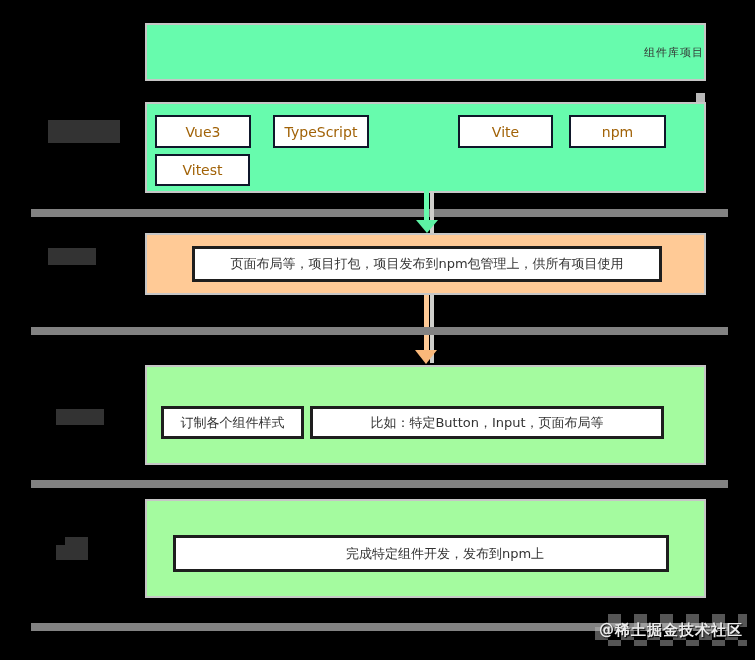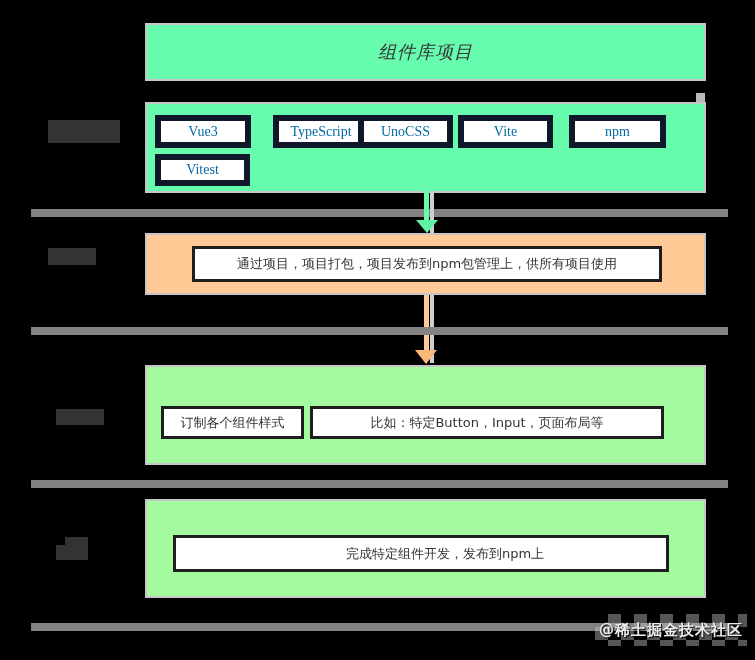--- a/index.html
+++ b/index.html
@@ -11,28 +11,28 @@
   .abs{position:absolute;}
   .panel{
     position:absolute;
     border:2px solid #c6c6c6;
     box-sizing:border-box;
   }
   .panel.bright{background:#67fbad;}
   .panel.orange{background:#ffca96;}
   .panel.lightgreen{background:#a4fb9f;}
   .banner{
-    display:flex;align-items:center;justify-content:center;
-    color:#333;font-size:18px;letter-spacing:1px;font-style:italic;
+    display:flex;align-items:center;justify-content:flex-end;
+    color:#333;font-size:11px;letter-spacing:1px;
   }
   .tech-btn{
     position:absolute;box-sizing:border-box;
-    background:#fff;border:6px solid #0f172a;
+    background:#fff;border:2px solid #0f172a;
     display:flex;align-items:center;justify-content:center;
-    color:#0369a1;font-size:14px;font-family:Liberation Serif, serif;
+    color:#a16207;font-size:14px;
   }
   .inner-box{
     position:absolute;box-sizing:border-box;
     background:#fff;border:3px solid #1e1e1e;
     display:flex;align-items:center;justify-content:center;
     color:#333;font-size:13px;white-space:nowrap;
   }
   .divider{
     position:absolute;left:31px;width:697px;height:8px;
     background:#828282;
@@ -72,36 +72,35 @@
 <div class="label-block" style="left:48px;top:248px;width:48px;height:17px;"></div>
 <div class="label-block" style="left:56px;top:409px;width:48px;height:16px;"></div>
 <div class="abs" style="left:56px;top:537px;width:32px;height:23px;">
   <div class="label-block" style="left:9px;top:0;width:23px;height:10px;"></div>
   <div class="label-block" style="left:0;top:8px;width:32px;height:15px;"></div>
 </div>
 
 <div class="panel bright" style="left:145px;top:102px;width:561px;height:91px;">
   <div class="tech-btn" style="left:8px;top:11px;width:96px;height:33px;">Vue3</div>
   <div class="tech-btn" style="left:126px;top:11px;width:96px;height:33px;">TypeScript</div>
-  <div class="tech-btn" style="left:211px;top:11px;width:95px;height:33px;">UnoCSS</div>
   <div class="tech-btn" style="left:311px;top:11px;width:95px;height:33px;">Vite</div>
   <div class="tech-btn" style="left:422px;top:11px;width:97px;height:33px;">npm</div>
   <div class="tech-btn" style="left:8px;top:50px;width:95px;height:32px;">Vitest</div>
 </div>
 
 <div class="divider" style="top:209px;"></div>
 
 <div class="abs" style="left:410px;top:191px;width:40px;height:44px;">
   <div class="arrow-track" style="left:20px;top:0;width:4px;height:42px;"></div>
   <div class="arrow-line-green" style="left:14px;top:0;width:5px;height:31px;"></div>
   <div class="arrow-head green" style="left:6px;top:29px;"></div>
 </div>
 
 <div class="panel orange" style="left:145px;top:233px;width:561px;height:62px;">
-  <div class="inner-box" style="left:45px;top:11px;width:470px;height:36px;">通过项目，项目打包，项目发布到npm包管理上，供所有项目使用</div>
+  <div class="inner-box" style="left:45px;top:11px;width:470px;height:36px;">页面布局等，项目打包，项目发布到npm包管理上，供所有项目使用</div>
 </div>
 
 <div class="abs" style="left:410px;top:295px;width:40px;height:70px;">
   <div class="arrow-track" style="left:20px;top:0;width:4px;height:68px;"></div>
   <div class="arrow-line-orange" style="left:14px;top:0;width:5px;height:57px;"></div>
   <div class="arrow-head orange" style="left:5px;top:55px;"></div>
 </div>
 
 <div class="divider" style="top:327px;"></div>
 

